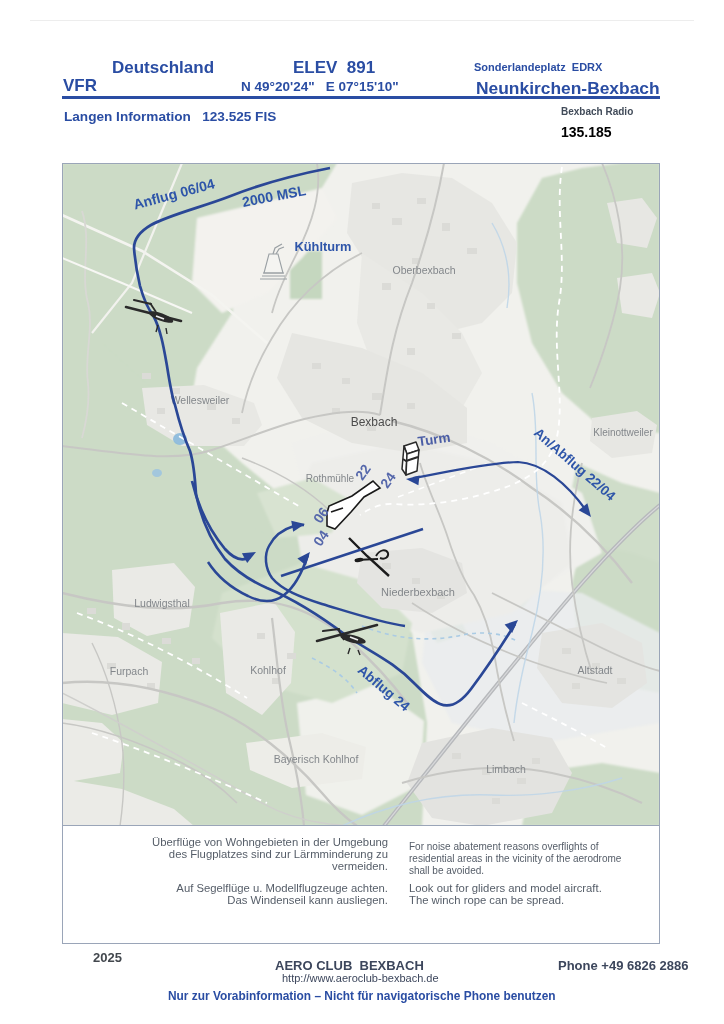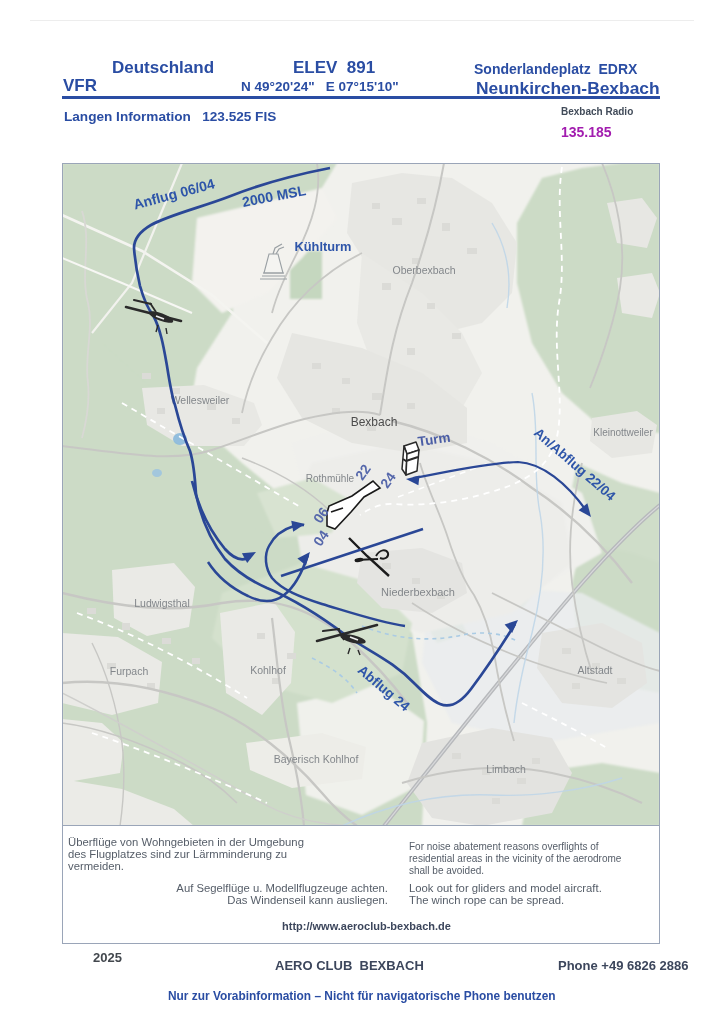--- a/index.html
+++ b/index.html
@@ -13,31 +13,31 @@
 <div class="abs" style="left:30px;top:20px;width:664px;height:1px;background:#ededed;"></div>
 
 <div class="abs hdr" style="left:68px;top:58px;font-size:17px;margin-left:44px;">Deutschland</div>
 
 <div class="abs hdr" style="left:63px;top:76px;font-size:17px;">VFR</div>
 
 <div class="abs hdr" style="left:293px;top:58px;font-size:17px;text-align:right;">ELEV&nbsp;&nbsp;891</div>
 
 <div class="abs hdr" style="left:241px;top:79px;font-size:13.5px;">N 49°20'24"&nbsp;&nbsp;&nbsp;E 07°15'10"</div>
 
-<div class="abs hdr" style="left:474px;top:61px;font-size:14px;">Sonderlandeplatz&nbsp;&nbsp;EDRX</div>
+<div class="abs hdr" style="left:474px;top:61px;font-size:11px;">Sonderlandeplatz&nbsp;&nbsp;EDRX</div>
 
 <div class="abs hdr" style="left:476px;top:78px;font-size:17.4px;">Neunkirchen-Bexbach</div>
 
 <div class="abs" style="left:62px;top:96px;width:598px;height:3px;background:#2a4da3;"></div>
 
 <div class="abs hdr" style="left:64px;top:109px;font-size:13.6px;">Langen Information&nbsp;&nbsp;&nbsp;123.525&nbsp;FIS</div>
 
 <div class="abs" style="left:561px;top:106px;font-size:10px;font-weight:bold;color:#414b59;">Bexbach Radio</div>
 
-<div class="abs" style="left:561px;top:124px;font-size:14px;font-weight:bold;color:#a21caf;">135.185</div>
+<div class="abs" style="left:561px;top:124px;font-size:14px;font-weight:bold;color:#000000;">135.185</div>
 
 <div class="abs" style="left:62px;top:163px;width:598px;height:663px;">
 <svg width="598" height="663" viewBox="0 0 598 663" xmlns="http://www.w3.org/2000/svg">
 
 <rect x="0" y="0" width="598" height="663" fill="#f1f1ed"></rect>
 <defs>
         <filter id="soft" x="-5%" y="-5%" width="110%" height="110%">
           <feGaussianBlur stdDeviation="1.3"></feGaussianBlur>
         </filter>
       </defs>
@@ -373,29 +373,29 @@
 
 <rect x="0.5" y="0.5" width="597" height="662" fill="none" stroke="#9aa5b8" stroke-width="1"></rect>
 </svg>
 </div>
 
 <div class="abs" style="left:62px;top:826px;width:1px;height:118px;background:#9aa5b8;"></div>
 <div class="abs" style="left:659px;top:826px;width:1px;height:118px;background:#9aa5b8;"></div>
 
 <div class="abs" style="left:62px;top:943px;width:598px;height:1px;background:#9aa5b8;"></div>
 
-<div class="abs" style="left:68px;top:836px;width:320px;font-size:11.3px;line-height:12.1px;color:#555d68;">Überflüge von Wohngebieten in der Umgebung<br>des Flugplatzes sind zur Lärmminderung zu<br>vermeiden.</div>
+<div class="abs" style="left:68px;top:836px;width:320px;font-size:11.3px;line-height:12.1px;color:#555d68;text-align:right;">Überflüge von Wohngebieten in der Umgebung<br>des Flugplatzes sind zur Lärmminderung zu<br>vermeiden.</div>
 
 <div class="abs" style="left:68px;top:882px;width:320px;font-size:11.3px;line-height:12.1px;color:#555d68;text-align:right;">Auf Segelflüge u. Modellflugzeuge achten.<br>Das Windenseil kann ausliegen.</div>
 
 <div class="abs" style="left:409px;top:841px;width:260px;font-size:10px;line-height:12.1px;color:#555d68;">For noise abatement reasons overflights of<br>residential areas in the vicinity of the aerodrome<br>shall be avoided.</div>
 
 <div class="abs" style="left:409px;top:882px;width:260px;font-size:11.3px;line-height:12.1px;color:#555d68;">Look out for gliders and model aircraft.<br>The winch rope can be spread.</div>
 
 <div class="abs" style="left:93px;top:950px;font-size:13px;font-weight:bold;color:#43484e;">2025</div>
 
 <div class="abs" style="left:275px;top:958px;font-size:13px;font-weight:bold;color:#3c465c;">AERO&nbsp;CLUB&nbsp;&nbsp;BEXBACH</div>
 
 <div class="abs" style="left:522px;top:958px;font-size:13px;font-weight:bold;color:#3c465c;padding-left:36px;">Phone&nbsp;+49&nbsp;6826&nbsp;2886</div>
 
-<div class="abs" style="left:282px;top:920px;font-size:11px;font-weight:bold;color:#3c465c;">http://www.aeroclub-bexbach.de</div>
+<div class="abs" style="left:282px;top:972px;font-size:11px;font-weight:normal;color:#3c465c;">http://www.aeroclub-bexbach.de</div>
 
 <div class="abs" style="left:168px;top:989px;font-size:11.9px;font-weight:bold;color:#2a4da3;">Nur zur Vorabinformation – Nicht für navigatorische Phone benutzen</div>
 
 </body></html>

